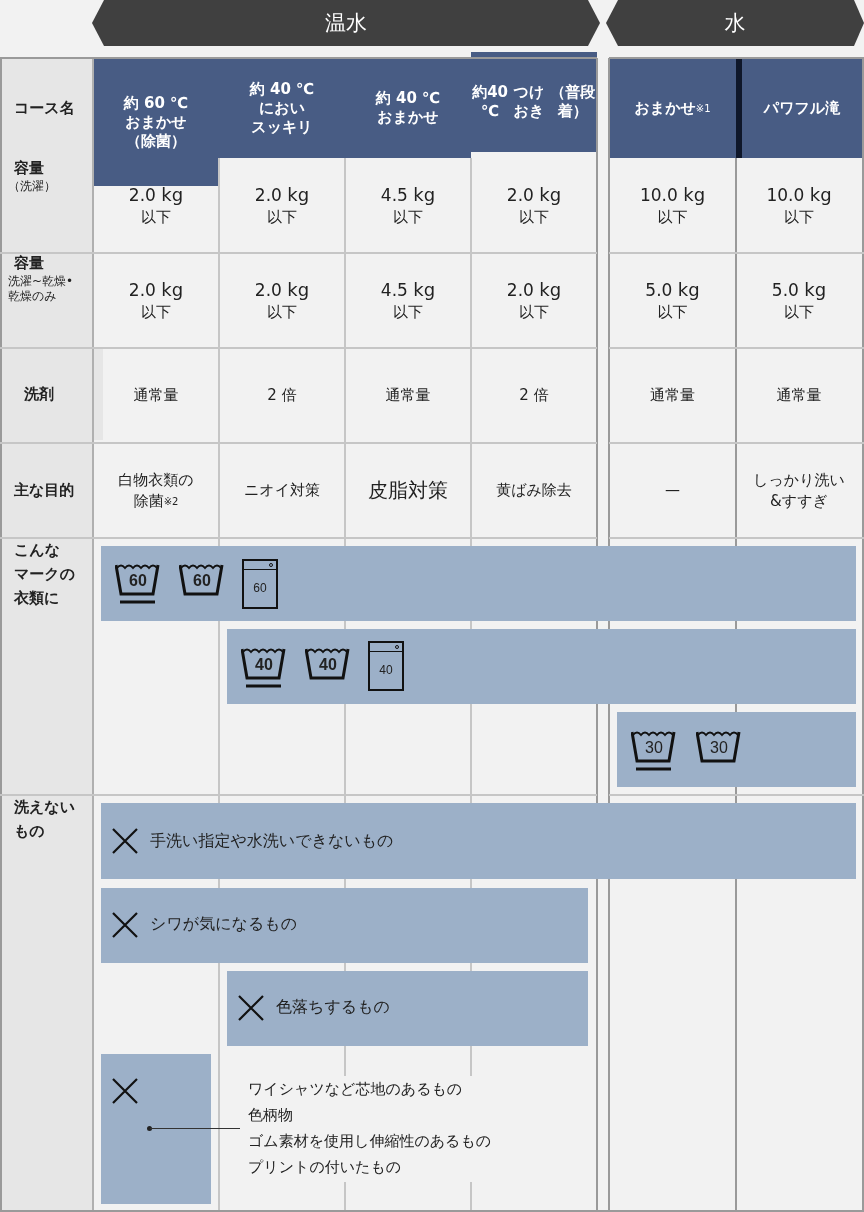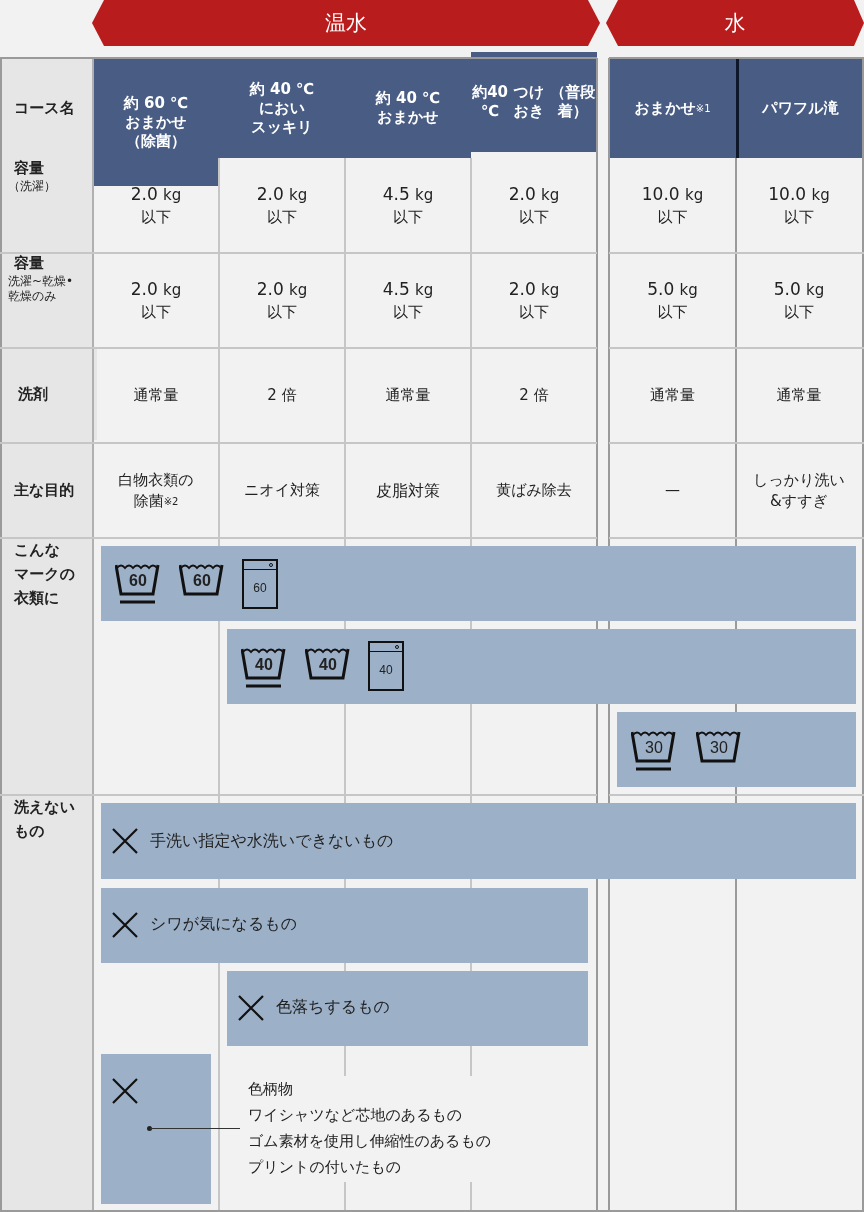--- a/index.html
+++ b/index.html
@@ -1,27 +1,27 @@
 <!DOCTYPE html>
 <html><head>
 <meta charset="utf-8">
 <style>
   html, body { margin:0; padding:0; }
   body { width:864px; height:1212px; background:#f2f2f2; position:relative; overflow:hidden;
          font-family:"DejaVu Sans","Liberation Sans",sans-serif; color:#222; }
   .abs { position:absolute; box-sizing:border-box; }
-  .banner { position:absolute; top:0; height:46px; background:#b91c1c; color:#fff; font-size:21px;
+  .banner { position:absolute; top:0; height:46px; background:#404040; color:#fff; font-size:21px;
             display:flex; align-items:center; justify-content:center; }
   .cell { position:absolute; box-sizing:border-box; display:flex; align-items:center; justify-content:center;
           text-align:center; font-size:15px; line-height:21px; }
   .hdr { background:#485c84; color:#fff; font-weight:bold; font-size:15px; line-height:19px; }
   .rowlabel { background:#e6e6e6; font-weight:bold; justify-content:flex-start; padding-left:14px; text-align:left; font-size:15px; }
   .small { font-size:12px; font-weight:normal; line-height:15px; }
   .kg { font-size:17px; }
-  .kg small { font-size:15px;text-align:center; }
+  .kg small { font-size:18px;text-align:center; }
   .vline { position:absolute; width:2px; background:#c6c6c6; }
   .hline { position:absolute; height:2px; background:#c6c6c6; }
   .band { position:absolute; background:#9cb0c8; }
   .xmark { position:absolute; width:26px; height:26px; }
   .band-text { position:absolute; font-size:16px; color:#222; white-space:nowrap; }
   .sup { font-size:10px; vertical-align:top; }
 </style>
 </head>
 <body>
 
@@ -53,36 +53,36 @@
 </div>
 <div class="cell hdr" style="left:471px;top:52px;width:126px;height:100px;flex-direction:row;">
   <span>約40 ℃</span>
     <span>つけおき</span>
     <span>（普段着）</span>
 </div>
 <div class="cell hdr" style="left:609px;top:58px;width:127px;height:100px;">
   <span>おまかせ</span>
     <span class="sup" style="font-weight:normal">※1</span>
 </div>
-<div class="cell hdr" style="left:736px;top:58px;width:126px;height:100px;border-left:3px solid #0f172a;">
+<div class="cell hdr" style="left:736px;top:58px;width:126px;height:100px;border-left:6px solid #0f172a;">
   <span>パワフル滝</span>
 </div>
 
 <div class="cell rowlabel" style="left:0;top:158px;width:93px;height:95px;flex-direction:column;align-items:flex-start;">
   <span>容量</span>
   <span class="small" style="margin-left:-6px">（洗濯）</span>
 </div>
 
 <div class="cell rowlabel" style="left:0;top:253px;width:93px;height:95px;flex-direction:column;align-items:flex-start;padding-left:8px;">
   <span style="padding-left:6px">容量</span>
   <span class="small">洗濯~乾燥•</span>
   <span class="small">乾燥のみ</span>
 </div>
 
-<div class="cell rowlabel" style="left:4px;top:348px;width:93px;height:92px;">
+<div class="cell rowlabel" style="left:10px;top:348px;width:93px;height:92px;">
   <span>洗剤</span>
 </div>
 <div class="cell rowlabel" style="left:0;top:443px;width:93px;height:95px;">
   <span>主な目的</span>
 </div>
 <div class="cell rowlabel" style="left:0;top:538px;width:93px;height:257px;flex-direction:column;align-items:flex-start;line-height:24px;">
   <span>こんな</span>
     <span>マークの</span>
     <span>衣類に</span>
 </div>
@@ -126,21 +126,21 @@
   <span><span>4.5</span> <small>kg</small></span>
     <span style="font-size:15px">以下</span>
   </div>
 <div class="cell kg" style="left:345px;top:253px;width:126px;height:95px;flex-direction:column;line-height:22px;">
   <span><span>4.5</span> <small>kg</small></span>
     <span style="font-size:15px">以下</span>
   </div>
 <div class="cell" style="left:345px;top:348px;width:126px;height:95px;">
     <span>通常量</span>
   </div>
-<div class="cell" style="left:345px;top:443px;width:126px;height:95px;font-size:16px;">
+<div class="cell" style="left:345px;top:443px;width:126px;height:95px;font-size:20px;">
     <span>皮脂対策</span>
   </div>
 
 <div class="cell kg" style="left:471px;top:158px;width:126px;height:95px;flex-direction:column;line-height:22px;">
   <span><span>2.0</span> <small>kg</small></span>
     <span style="font-size:15px">以下</span>
   </div>
 <div class="cell kg" style="left:471px;top:253px;width:126px;height:95px;flex-direction:column;line-height:22px;">
   <span><span>2.0</span> <small>kg</small></span>
     <span style="font-size:15px">以下</span>
@@ -292,17 +292,17 @@
 <span class="band-text" style="left:276px;top:997px;">色落ちするもの</span>
 
 <svg class="xmark" style="left:112px;top:1078px" viewBox="0 0 26 26">
     <path d="M1 1 L25 25 M25 1 L1 25" stroke="#111" stroke-width="2.2"></path>
   </svg>
 
 <div class="abs" style="left:147px;top:1126px;width:5px;height:5px;border-radius:50%;background:#222;"></div>
 <div class="abs" style="left:150px;top:1128px;width:90px;height:1px;background:#333;"></div>
 
 <div class="abs" style="left:244px;top:1076px;width:300px;height:106px;background:#f2f2f2;font-size:15px;line-height:26px;padding-left:4px;">
+  <div>ワイシャツなど芯地のあるもの</div>
   <div>色柄物</div>
-  <div>ワイシャツなど芯地のあるもの</div>
   <div>ゴム素材を使用し伸縮性のあるもの</div>
   <div>プリントの付いたもの</div>
 </div>
 
 </body></html>

